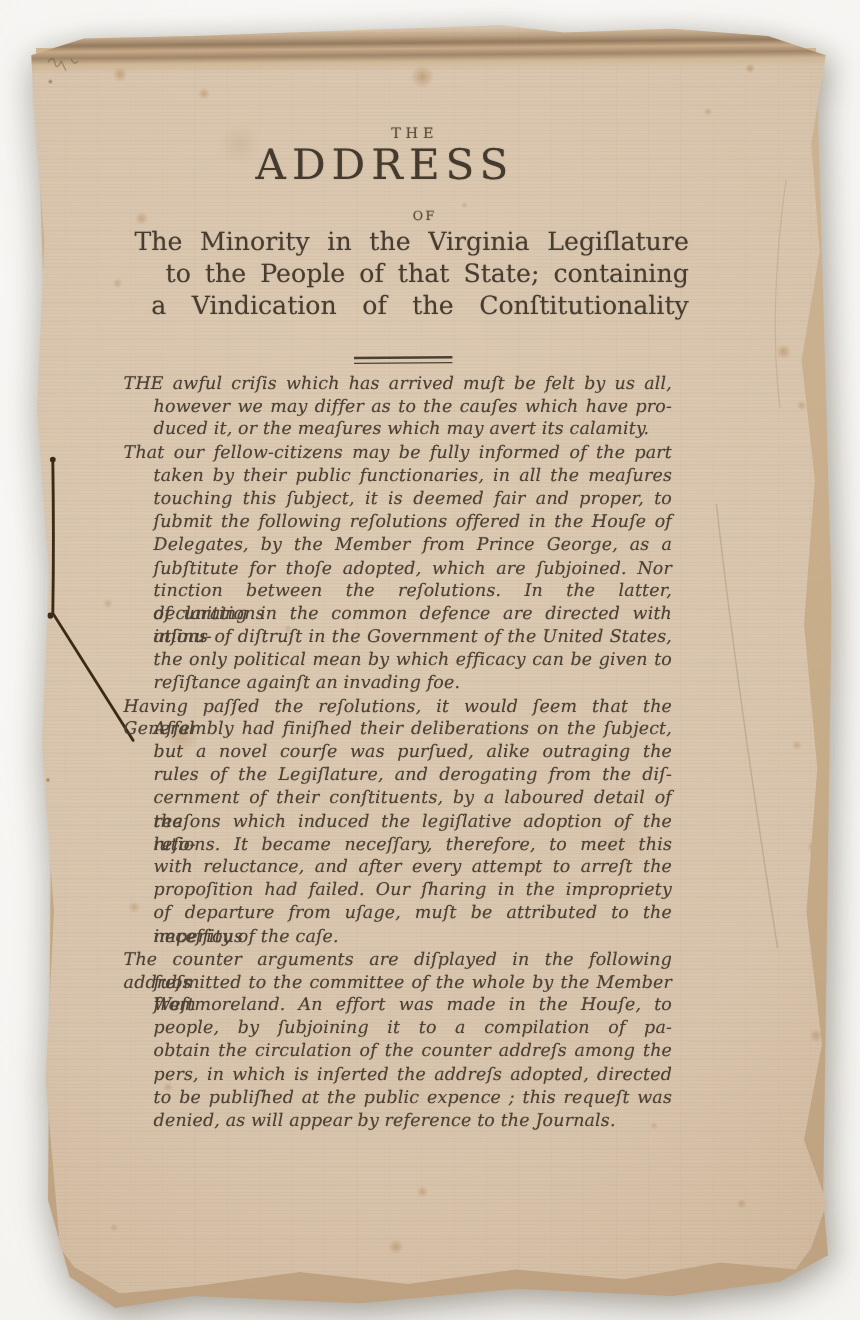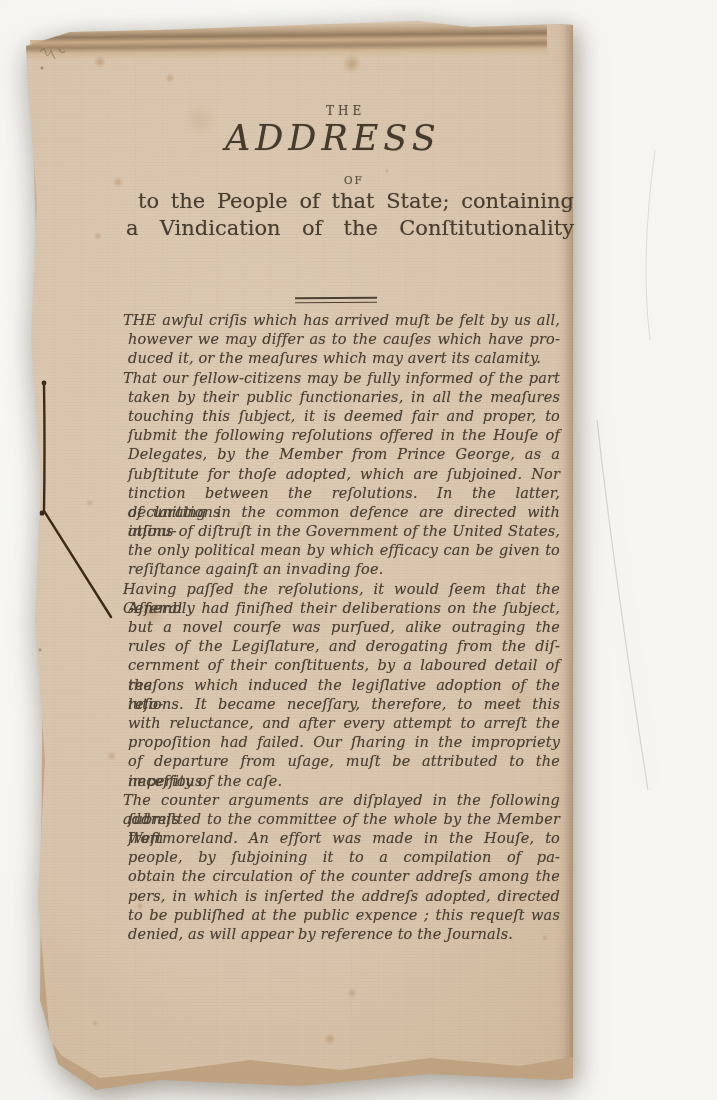--- a/index.html
+++ b/index.html
@@ -3,21 +3,21 @@
 <meta charset="utf-8">
 <style>
   html,body { margin:0; padding:0; }
   body {
     width:717px; height:1100px;
     background:#f6f5f2;
     font-family:"DejaVu Serif","Liberation Serif",serif;
     overflow:hidden;
   }
   .photo {
-    position:relative; width:573px; height:1100px;
+    position:relative; width:717px; height:1100px;
     background:radial-gradient(140% 120% at 50% 40%, #fafaf8 0%, #f3f2ef 70%, #ebeae6 100%);
   }
   .pamphlet {
     position:absolute; inset:0;
     filter:drop-shadow(0 9px 14px rgba(95,85,70,.40)) drop-shadow(7px 3px 9px rgba(95,85,70,.22));
   }
   .under-pages {
     position:absolute; inset:0;
     background:linear-gradient(180deg,#cdb493 0%,#c6ab88 60%,#bda180 100%);
     clip-path:polygon(30px 40px,680px 40px,693px 500px,686px 1000px,690px 1046px,
@@ -83,22 +83,22 @@
   }
   .thread, .pencil, .scratch { position:absolute; left:0; top:0; pointer-events:none; }
 
   
   .masthead { position:absolute; inset:0; text-shadow:0 0 1px rgba(75,60,45,.4); }
   .kicker {
     position:absolute; left:326px; top:104px;
     font-size:12px; letter-spacing:4px; color:#5a4d3e;
   }
   .title {
-    position:absolute; left:225px; top:118px;
-    font-size:35px; letter-spacing:5px; color:#443a2e;font-style:italic;
+    position:absolute; left:213px; top:118px;
+    font-size:35px; letter-spacing:5px; color:#443a2e;
   }
   .of {
     position:absolute; left:344px; top:174px;
     font-size:10.5px; letter-spacing:2px; color:#5a4d3e;
   }
   .subtitle {
     position:absolute; left:112px; top:188px; width:462px;
     font-size:21px; line-height:27px; color:#473c30;
   }
   .sline { text-align:justify; text-align-last:justify; }
@@ -110,21 +110,21 @@
     border-top:2.2px solid #4b4034; border-bottom:1.3px solid #4b4034;
     transform:rotate(-0.4deg);
   }
   .body-text {
     position:absolute; left:103px; top:311px; width:457px;
     font-style:italic; font-size:14.5px; line-height:19.2px;
     letter-spacing:.15px; color:#4c4134;
     text-shadow:0 0 .8px rgba(76,65,52,.45);
   }
   .bline { padding-left:25px; text-align:justify; text-align-last:justify; height:19.2px; }
-  .bline.first { padding-left:0;margin-left:20px; }
+  .bline.first { padding-left:0; }
   .bline.lastline { text-align-last:left; }
 </style>
 </head>
 <body>
 
 <div class="photo">
   <div class="pamphlet">
     <div class="under-pages"></div>
     <div class="page">
       <div class="fold-band"></div>
@@ -143,20 +143,21 @@
 
       <svg class="pencil" width="717" height="1100" viewBox="0 0 717 1100">
         <path d="M40,52 q4,-7 6,1 q1,6 5,-2 l4,8 m4,-10 q3,6 6,2" fill="none" stroke="rgba(90,80,70,.45)" stroke-width="1.1"></path>
       </svg>
 
       <div class="masthead">
         <div class="kicker">THE</div>
         <div class="title">ADDRESS</div>
         <div class="of">OF</div>
         <div class="subtitle" id="subtitle">
+            <div class="sline s0">The Minority in the Virginia Legiſlature</div>
             <div class="sline s1">to the People of that State;  containing</div>
             <div class="sline s2">a Vindication of the Conſtitutionality</div>
           </div>
         <div class="double-rule"></div>
       </div>
 
       <div class="body-text" id="body-text">
           <div class="para">
             <div class="bline first">THE awful criſis which has arrived muſt be felt by us all,</div>
             <div class="bline">however we may differ as to the cauſes which have pro-</div>

